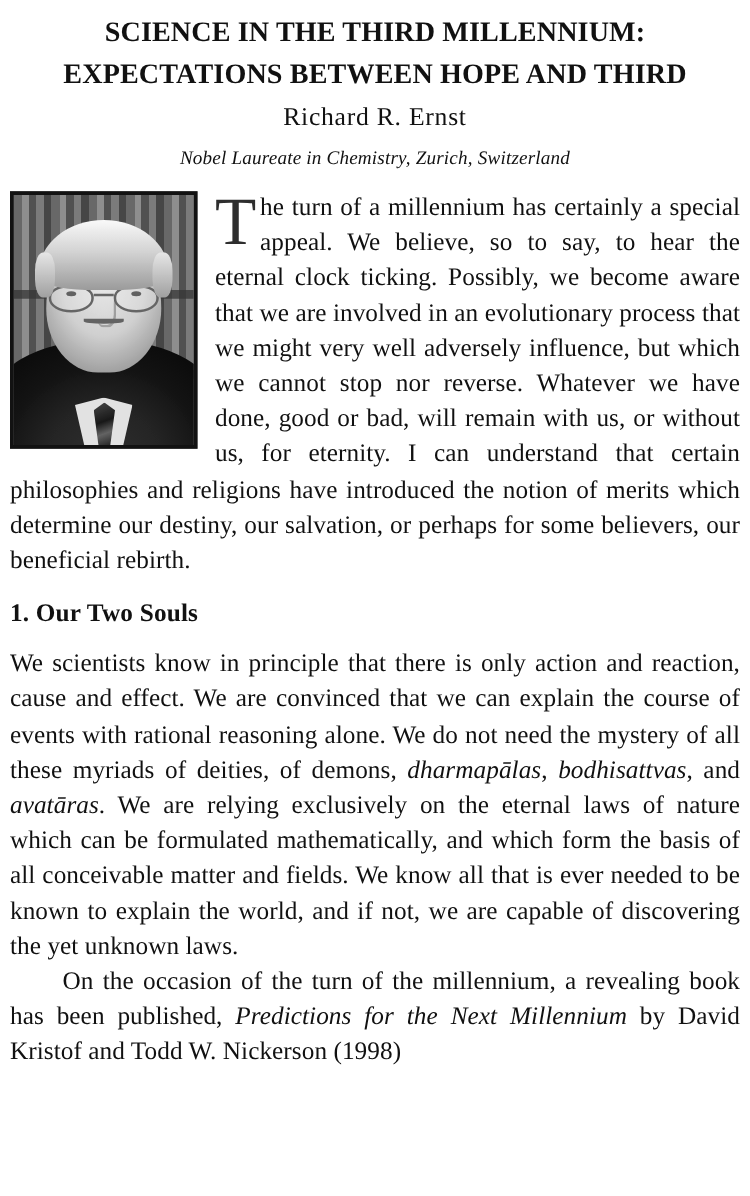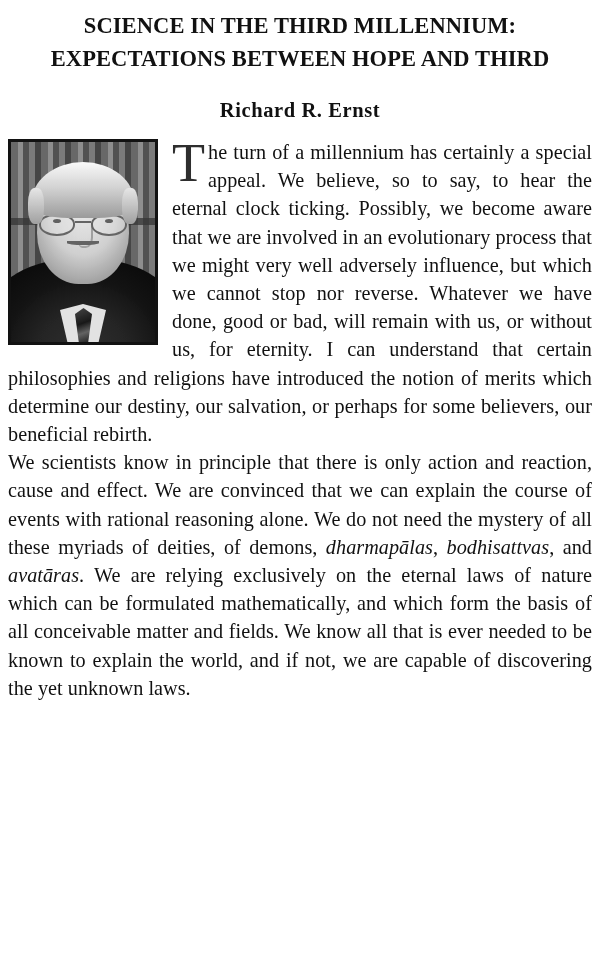--- a/index.html
+++ b/index.html
@@ -40,24 +40,24 @@
   }
   .doc-title-line {
     font-size: 22.5px;
     font-weight: bold;
     letter-spacing: 0.1px;
     line-height: 33px;
     white-space: nowrap;
   }
   .author-name {
     font-size: 20.5px;
-    font-weight: bold;
+    font-weight: normal;
     line-height: 30px;
     letter-spacing: 0.6px;
-    margin-top: 20px;
+    margin-top: 4px;
   }
   .affiliation {
     font-size: 15.3px;
     font-style: italic;
     line-height: 24px;
     margin-top: 6px;
     letter-spacing: 0.15px;
   }
 
   
@@ -282,20 +282,21 @@
 </head>
 <body>
 
 <div class="page">
   <div class="content">
 
     <div class="title-block">
       <div class="doc-title-line">SCIENCE IN THE THIRD MILLENNIUM:</div>
       <div class="doc-title-line">EXPECTATIONS BETWEEN HOPE AND THIRD</div>
       <div class="author-name">Richard R. Ernst</div>
+      <div class="affiliation">Nobel Laureate in Chemistry, Zurich, Switzerland</div>
     </div>
 
     <div class="spacer-sm"></div>
 
     <div class="body-text">
 
       <div class="portrait-wrap">
         <div class="portrait">
           <div class="pt-bg"></div>
           <div class="pt-shelf s1"></div>
@@ -315,19 +316,21 @@
               <div class="pt-bridge"></div>
               <div class="pt-lens r"></div>
             </div>
           </div>
           <div class="pt-hair"></div>
         </div>
       </div>
 
       <p class="para"><span class="dropcap">T</span><span>he turn of a millennium has certainly a special appeal. We believe, so to say, to hear the eternal clock ticking. Possibly, we become aware that we are involved in an evolutionary process that we might very well adversely influence, but which we cannot stop nor reverse. Whatever we have done, good or bad, will remain with us, or without us, for eternity. I can understand that certain philosophies and religions have introduced the notion of merits which determine our destiny, our salvation, or perhaps for some believers, our beneficial rebirth.</span></p>
 
+      <h2 class="section-heading">1. Our Two Souls</h2>
 
       <p class="para"><span>We scientists know in principle that there is only action and reaction, cause and effect. We are convinced that we can explain the course of events with rational reasoning alone. We do not need the mystery of all these myriads of deities, of demons, </span><em class="ital">dharmapālas</em><span>, </span><em class="ital">bodhisattvas</em><span>, and </span><em class="ital">avatāras</em><span>. We are relying exclusively on the eternal laws of nature which can be formulated mathematically, and which form the basis of all conceivable matter and fields. We know all that is ever needed to be known to explain the world, and if not, we are capable of discovering the yet unknown laws.</span></p>
 
+      <p class="para indent"><span>On the occasion of the turn of the millennium, a revealing book has been published, </span><em class="ital">Predictions for the Next Millennium</em><span> by David Kristof and Todd W. Nickerson (1998)</span></p>
 
     </div>
   </div>
 </div>
 
 </body></html>

